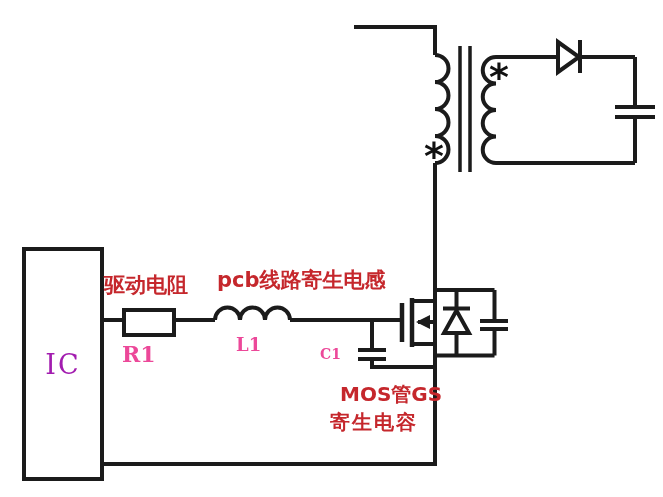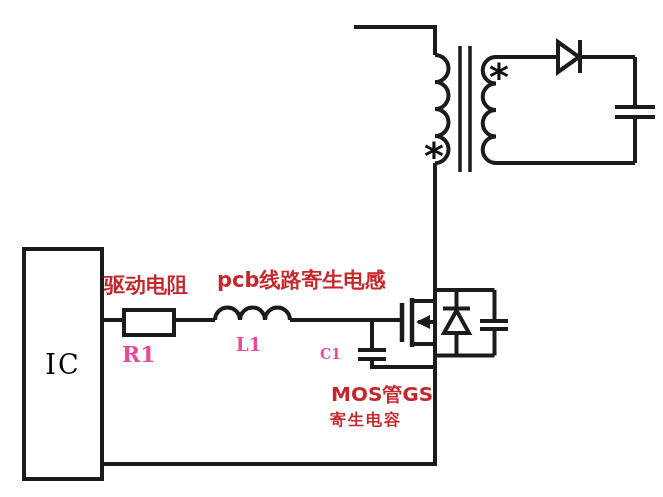--- a/index.html
+++ b/index.html
@@ -24,21 +24,21 @@
     color:#ec4899;
     font-weight:bold;
     font-family:"DejaVu Serif",serif;
     line-height:1;
     white-space:nowrap;
   }
   .ic-label{
     position:absolute;
     left:24px;top:351px;width:78px;
     text-align:center;
-    color:#000000;
+    color:#a21caf;
     font-family:"DejaVu Serif","Liberation Serif",serif;
     font-size:27px;
     letter-spacing:2px;
     line-height:1;
   }
   .star{
     position:absolute;
     color:#111;
     font-size:38px;
     font-weight:bold;
@@ -144,21 +144,21 @@
   <div class="lbl" style="left:217px;top:269px;font-size:21px;">pcb线路寄生电感</div>
 
   <div class="lbl" style="left:104px;top:274px;font-size:21px;">驱动电阻</div>
 
   <div class="ref" style="left:122px;top:343px;font-size:22px;">R1</div>
 
   <div class="ref" style="left:236px;top:336px;font-size:18px;">L1</div>
 
   <div class="ref" style="left:320px;top:347px;font-size:14px;">C1</div>
 
-  <div class="lbl" style="left:331px;top:383px;font-size:20px;">MOS管GS</div>
+  <div class="lbl" style="left:340px;top:383px;font-size:20px;">MOS管GS</div>
 
-  <div class="lbl" style="left:330px;top:411px;font-size:16px;letter-spacing:2px;">寄生电容</div>
+  <div class="lbl" style="left:330px;top:411px;font-size:20px;letter-spacing:2px;">寄生电容</div>
 
   <div class="star" style="left:424px;top:137px;">*</div>
 
   <div class="star" style="left:489px;top:58px;">*</div>
 
 </div>
 
 </body></html>

